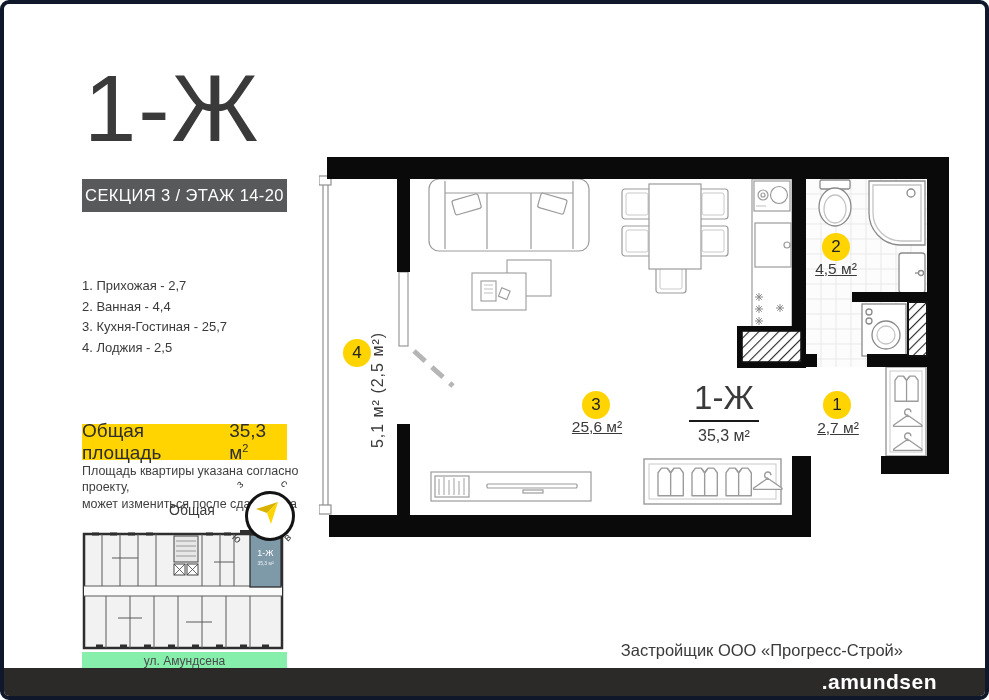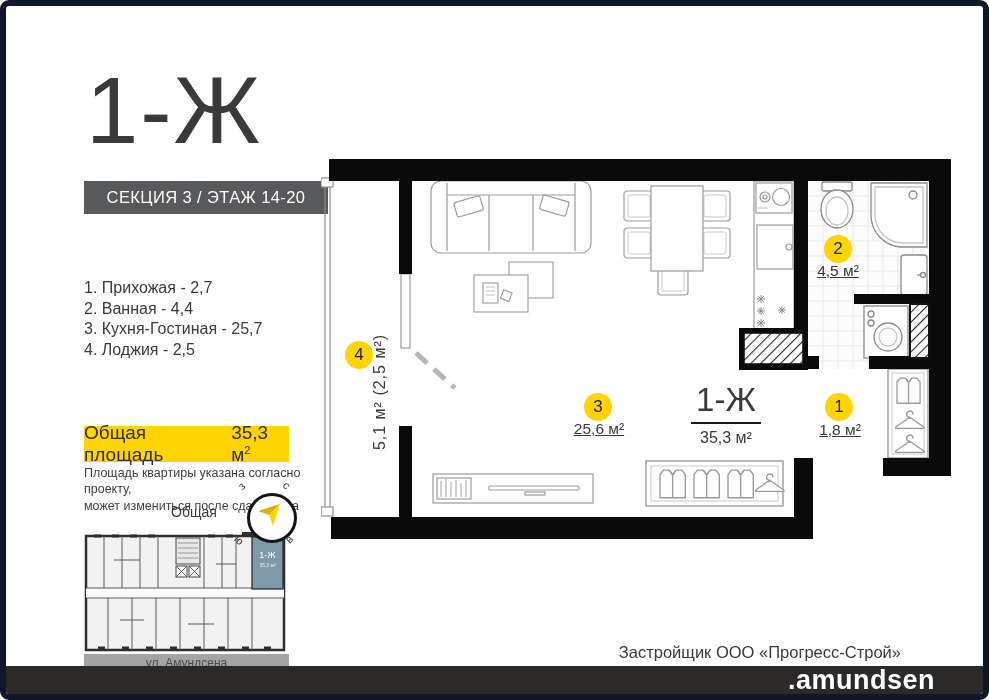--- a/index.html
+++ b/index.html
@@ -1,47 +1,47 @@
 <!DOCTYPE html>
 <html style="--accent: #FFD400; --badge-gray: #58595B; --hl: #7E99A8; --footer: #2B2A29;"><head>
 <meta charset="utf-8">
 <style>
   html,body{margin:0;padding:0;background:#fff;}
   body{font-family:"Liberation Sans","DejaVu Sans",sans-serif;color:#3a3a3a;}
   #card{position:relative;width:989px;height:700px;background:#fff;overflow:hidden;
-        border:6px solid #0f172a;border-radius:9px;box-sizing:border-box;}
+        border:4px solid #0f172a;border-radius:9px;box-sizing:border-box;}
   .abs{position:absolute;}
   
   .logo{left:80px;top:58px;font-size:94px;line-height:1;letter-spacing:2px;color:#3a3a3a;font-weight:400;}
-  .section-badge{left:78px;top:175px;width:244px;height:33px;background:var(--badge-gray);
+  .section-badge{left:78px;top:175px;width:205px;height:33px;background:var(--badge-gray);
         color:#fff;font-size:16.5px;letter-spacing:.4px;display:flex;align-items:center;justify-content:center;}
-  .room-list{left:78px;top:272px;font-size:16px;line-height:20.5px;}
+  .room-list{left:78px;top:272px;font-size:13px;line-height:20.5px;}
   .total-badge{left:78px;top:420px;width:205px;height:36px;background:var(--accent);
         display:flex;align-items:center;justify-content:center;gap:9px;font-size:19px;color:#2e2e2e;}
   .total-badge sup{font-size:11px;}
   .disclaimer{left:78px;top:459px;width:236px;font-size:12.5px;line-height:1.3;color:#3f3f3f;}
   .yard{left:165px;top:498px;font-size:14px;}
   .compass{left:241px;top:487px;width:44px;height:44px;border:3px solid #141414;border-radius:50%;background:#fff;z-index:5;}
   .cletter{font-size:11px;z-index:6;color:#3a3a3a;}
-  .street-bar{left:78px;top:648px;width:205px;height:17px;background:#a3a3a3;
+  .street-bar{left:78px;top:648px;width:205px;height:17px;background:#86efac;
         display:flex;align-items:center;justify-content:center;font-size:12px;color:#4a4a4a;}
   
   .marker{width:28px;height:28px;border-radius:50%;background:var(--accent);color:#222;
         display:flex;align-items:center;justify-content:center;font-size:17px;z-index:4;}
   .arealbl{font-size:15.5px;text-align:center;color:#3a3a3a;z-index:4;text-decoration:underline;}
   .unitlbl{text-align:center;z-index:4;}
   .unitlbl .t{display:inline-block;font-size:33px;padding:0 5px 3px 5px;border-bottom:2.5px solid #1a1a1a;}
   .unitlbl .a{font-size:16px;margin-top:5px;}
   .vtext{transform:rotate(-90deg);transform-origin:center;text-align:center;font-size:16px;
         letter-spacing:1px;white-space:nowrap;z-index:4;}
   
   .developer{right:82px;top:637px;font-size:16.5px;color:#3a3a3a;}
   .footer-bar{left:0;right:0;bottom:0;height:28px;background:var(--footer);z-index:8;}
   .brand{position:absolute;right:48px;top:0;height:28px;display:flex;align-items:center;
-        color:#fff;font-weight:bold;font-size:27px;letter-spacing:.5px;}
+        color:#fff;font-weight:bold;font-size:21px;letter-spacing:.5px;}
 </style>
 </head>
 <body>
 
 <div id="card">
 
   <div class="abs logo">1-Ж</div>
   <div class="abs section-badge">СЕКЦИЯ 3 / ЭТАЖ 14-20</div>
 
   <div class="abs room-list">
@@ -285,20 +285,20 @@
 
   <div class="abs unitlbl" style="left:674px;top:375px;width:92px">
     <span class="t">1-Ж</span>
     <div class="a">35,3 м²</div>
   </div>
 
   <div class="abs marker" style="left:818px;top:229px">2</div>
   <div class="abs arealbl" style="left:792px;top:256px;width:80px">4,5 м²</div>
 
   <div class="abs marker" style="left:819px;top:387px">1</div>
-  <div class="abs arealbl" style="left:794px;top:415px;width:80px">1,8 м²</div>
+  <div class="abs arealbl" style="left:794px;top:415px;width:80px">2,7 м²</div>
 
   <div class="abs developer">Застройщик ООО «Прогресс-Строй»</div>
   <div class="abs footer-bar">
     <span class="brand">.amundsen</span>
   </div>
 
 </div>
 
 </body></html>

